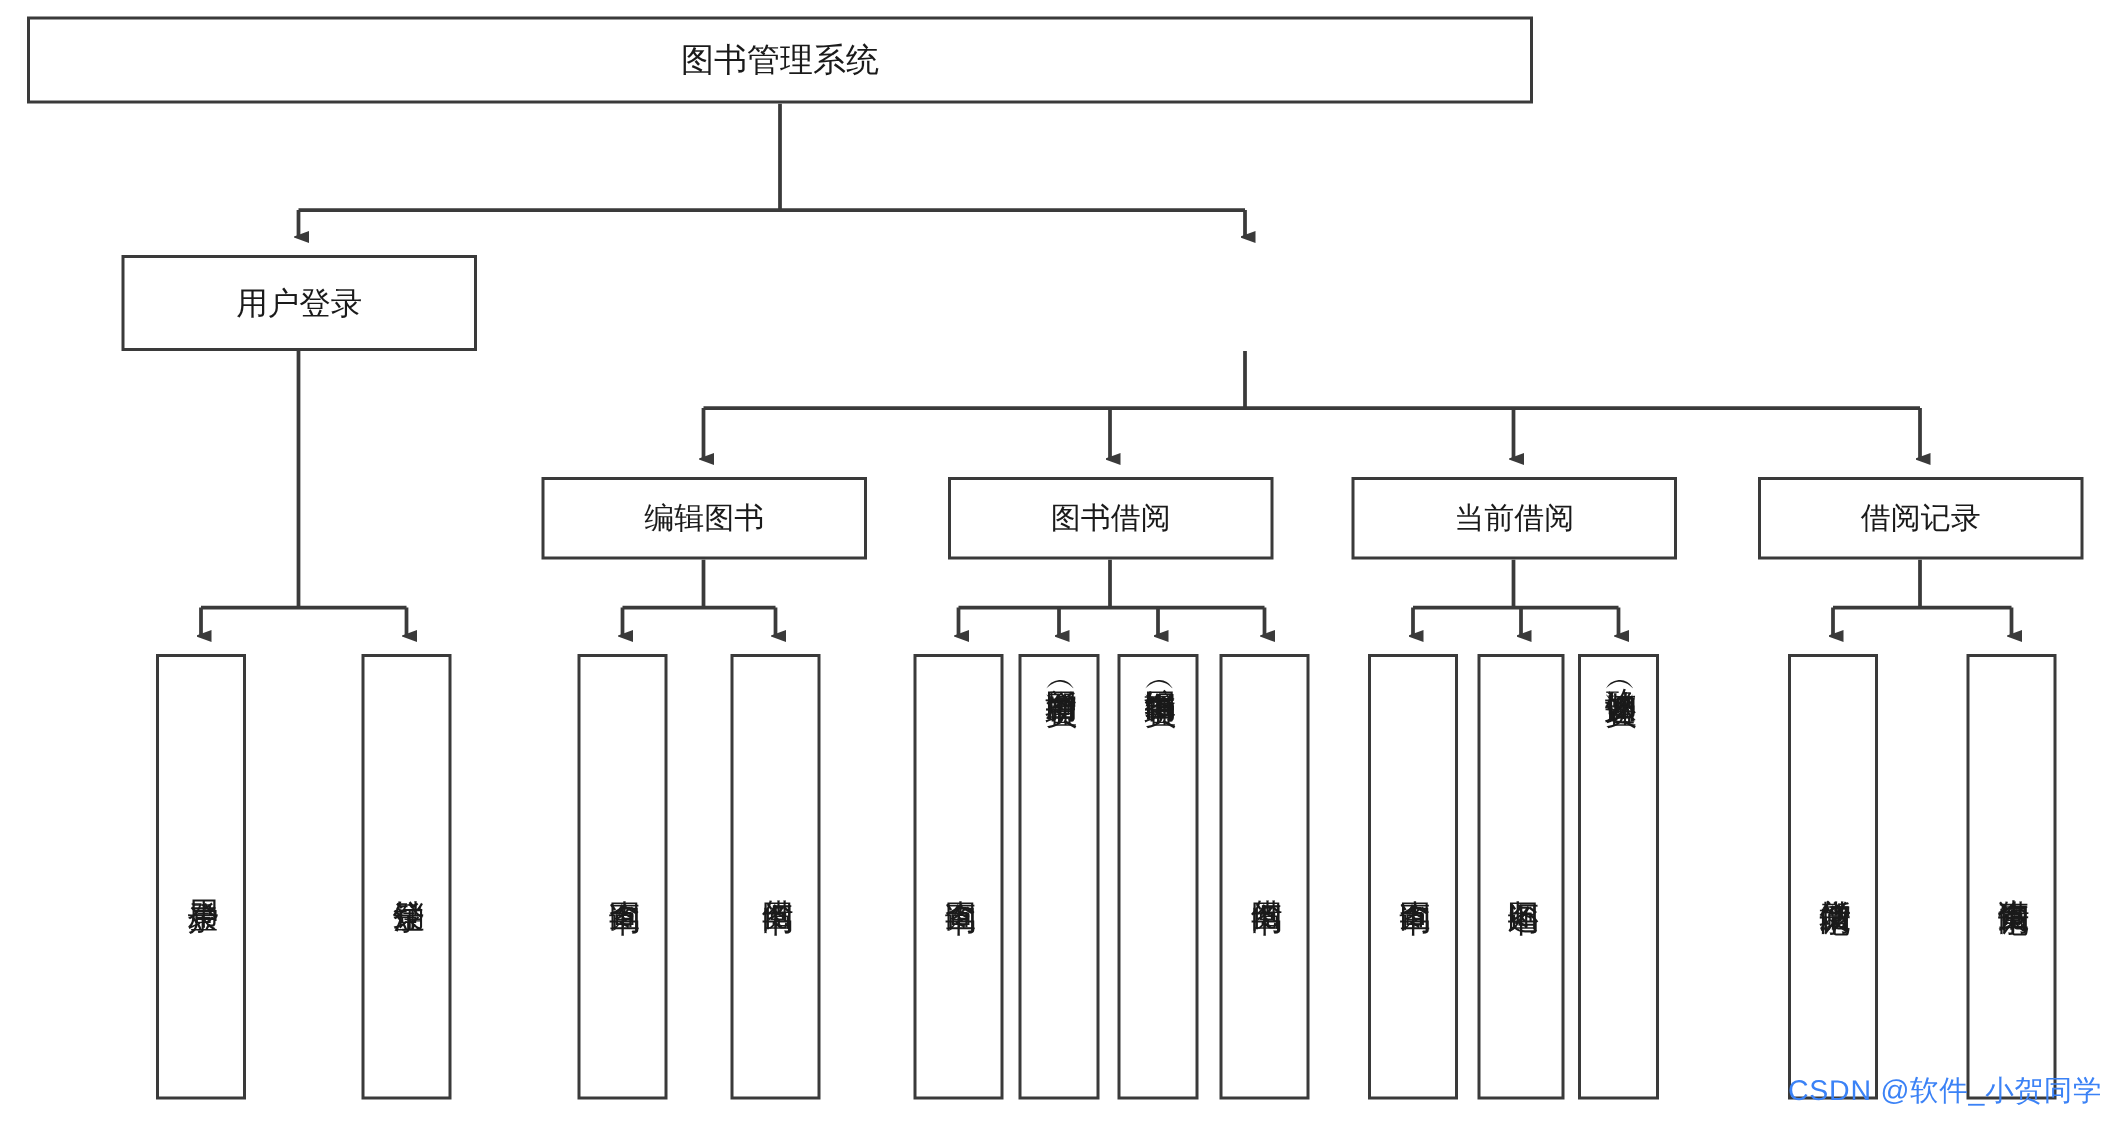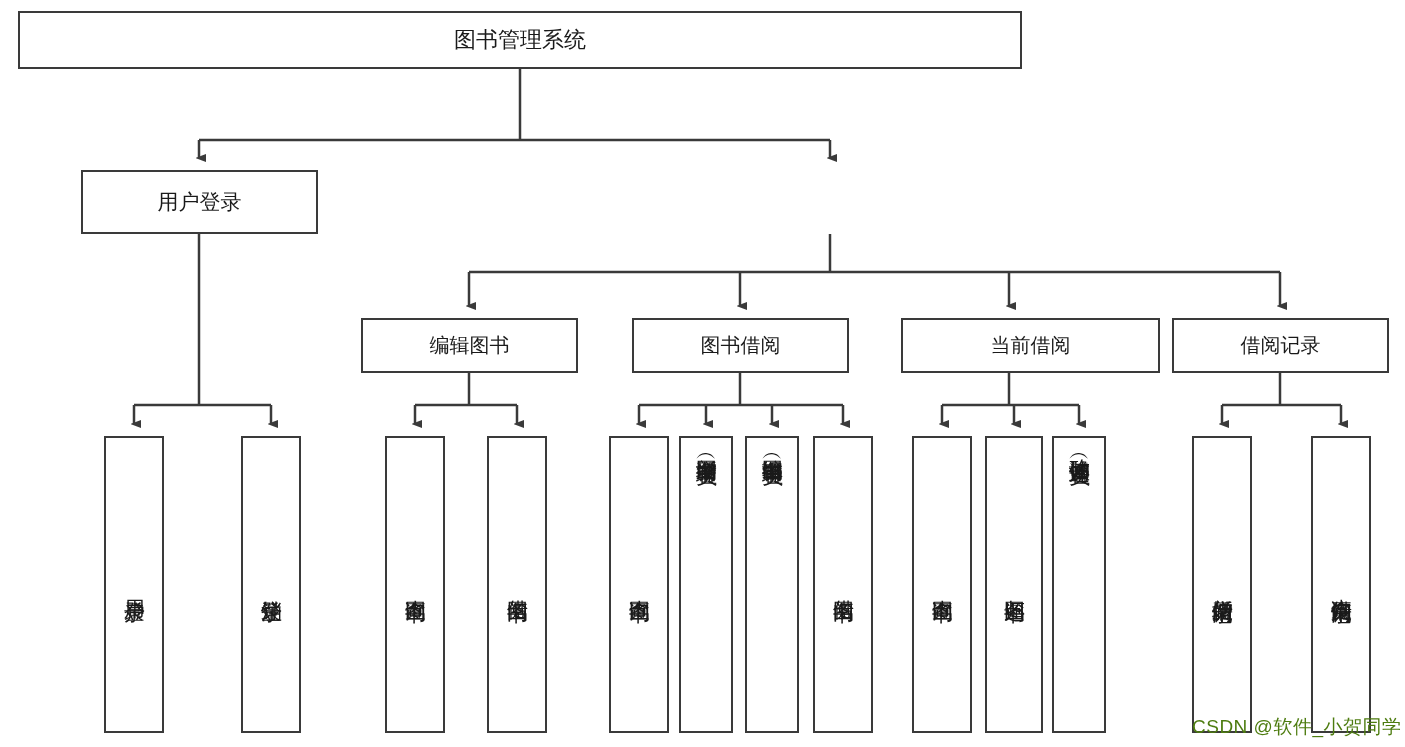--- a/index.html
+++ b/index.html
@@ -67,21 +67,21 @@
     justify-content: center;
   }
   .leaf-inner.top-aligned {
     align-items: flex-start;
     padding-top: 4px;
     box-sizing: border-box;
   }
   .watermark {
     position: absolute;
     font-size: 19px;
-    color: #4d7c0f;
+    color: #3b82f6;
     white-space: nowrap;
     letter-spacing: 0.5px;
   }
 </style>
 </head>
 <body>
 
 <div id="stage">
 
   <svg id="wires" viewBox="0 0 1405 747" width="1405" height="747" aria-hidden="true">
@@ -144,21 +144,21 @@
   <div class="node level2" id="node-user-login" style="left: 81px; top: 170px; width: 237px; height: 64px;">
     <span>用户登录</span>
   </div>
 
   <div class="node level3" id="node-new-book-recommend" style="left: 361px; top: 318px; width: 217px; height: 55px;">
     <span>编辑图书</span>
   </div>
   <div class="node level3" id="node-book-borrow" style="left: 632px; top: 318px; width: 217px; height: 55px;">
     <span>图书借阅</span>
   </div>
-  <div class="node level3" id="node-current-borrow" style="left: 901px; top: 318px; width: 259px; height: 55px;">
+  <div class="node level3" id="node-current-borrow" style="left: 901px; top: 318px; width: 217px; height: 55px;">
     <span>当前借阅</span>
   </div>
   <div class="node level3" id="node-borrow-record" style="left: 1172px; top: 318px; width: 217px; height: 55px;">
     <span>借阅记录</span>
   </div>
 
   <div class="node leaf" id="leaf-0" style="left: 104px; top: 436px; width: 60px; height: 297px;">
     <div class="leaf-inner">
       <span class="vlabel">用户登录</span>
     </div>

